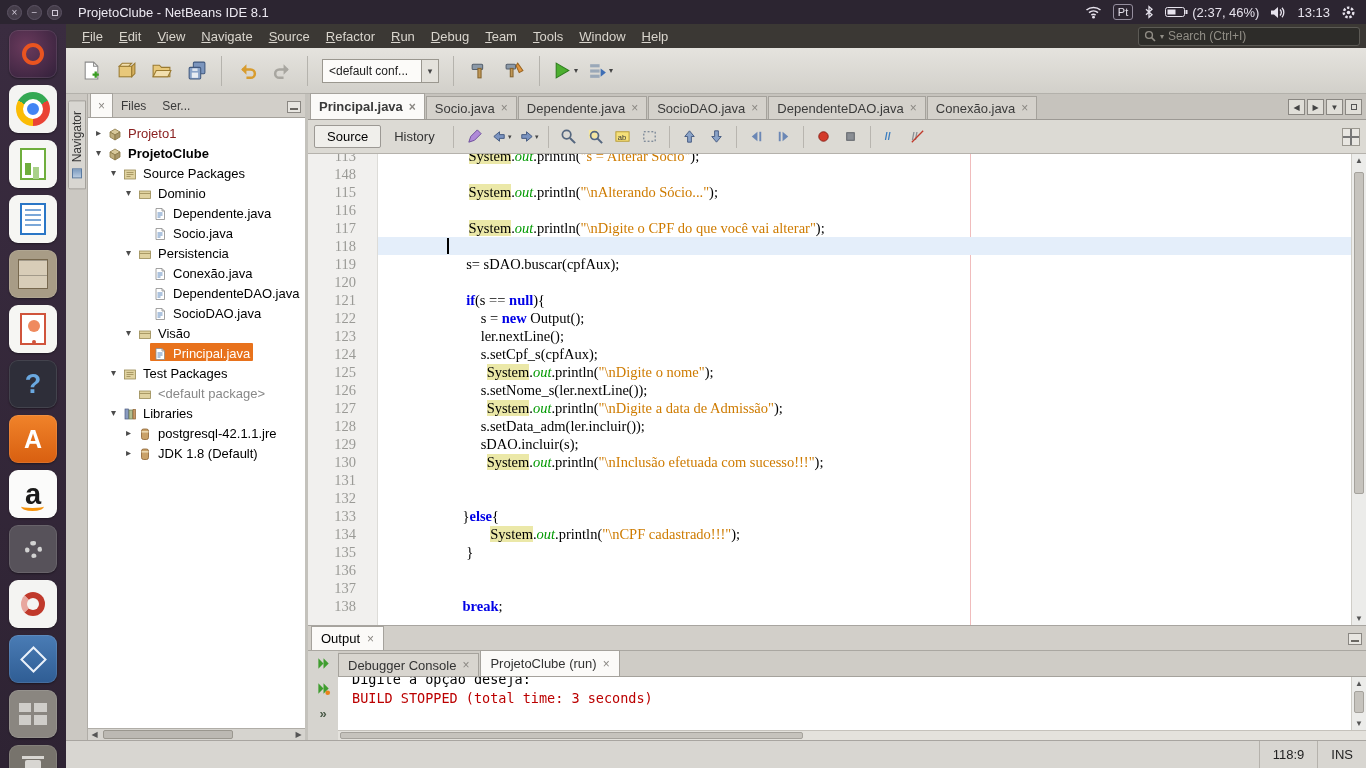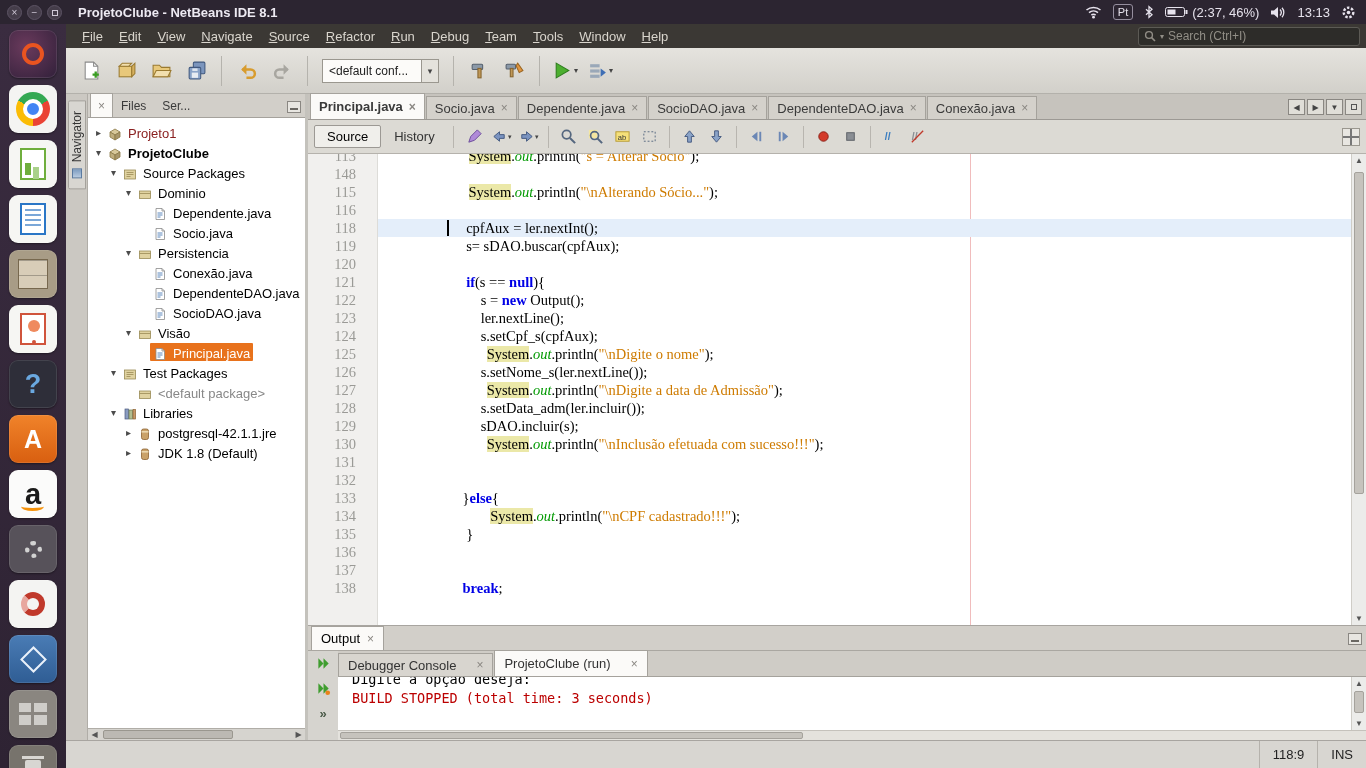--- a/index.html
+++ b/index.html
@@ -7,21 +7,21 @@
     font-family:"Liberation Sans","DejaVu Sans",sans-serif; }
   button { font-family:inherit; cursor:default; }
 
   
   #topbar { position:absolute; left:0; top:0; width:1366px; height:24px;
     background:#2c2531; color:#e6e2ec; display:flex; align-items:center; z-index:50; }
   .winctl { display:flex; gap:5px; margin-left:7px; }
   .wbtn { width:15px; height:15px; border-radius:50%; background:#453d4a; border:1px solid #5c5364;
     color:#cfc8d6; font-size:10px; line-height:13px; text-align:center; }
   .wbox { display:inline-block; width:6px; height:6px; border:1px solid #cfc8d6; margin-top:3px; }
-  #topbar .title { margin-left:16px; font-weight:bold; font-size:13px; color:#edeaf2; }
+  #topbar .title { margin-left:16px; font-weight:normal; font-size:13px; color:#edeaf2; }
   .indicators { margin-left:auto; display:flex; align-items:center; gap:11px; padding-right:10px; font-size:13px; }
   .ind { display:flex; align-items:center; gap:4px; }
   .kbd { border:1px solid #958e9e; border-radius:3px; padding:0 4px; font-size:11px; height:16px; line-height:14px; }
 
   
   #launcher { position:absolute; left:0; top:24px; width:66px; height:744px;
     background:linear-gradient(#3a2c40,#2e2333); z-index:40; }
   .tile { position:absolute; left:9px; width:48px; height:48px; border-radius:9px;
     display:flex; align-items:center; justify-content:center;
     box-shadow:inset 0 0 0 1px rgba(255,255,255,.10), 0 1px 2px rgba(0,0,0,.4); }
@@ -185,21 +185,21 @@
     padding:0 9px; display:flex; align-items:center; gap:7px; font-size:13px; }
   .outbody { flex:1; display:flex; min-height:0; }
   .outtools { width:30px; background:#d6d4cf; display:flex; flex-direction:column;
     align-items:center; padding-top:3px; gap:7px; flex:none; }
   .obtn { width:20px; height:18px; border:none; background:transparent;
     display:flex; align-items:center; justify-content:center; font-size:13px; color:#4a5a48; font-weight:bold; }
   .obtn svg { width:15px; height:15px; }
   .outright { flex:1; display:flex; flex-direction:column; position:relative; min-width:0; }
   .outtabs { height:26px; background:#cfccc6; border-bottom:1px solid #a5a29c;
     display:flex; align-items:flex-end; flex:none; }
-  .outtabs .tab { height:23px; display:flex; align-items:center; gap:20px; padding:0 9px;
+  .outtabs .tab { height:23px; display:flex; align-items:center; gap:6px; padding:0 9px;
     font-size:13px; color:#333; background:#d8d5cf; border:1px solid #a5a29c; border-bottom:none; margin-right:1px;margin-top:44px; }
   .outtabs .tab.active { background:#fbfaf8; height:26px; }
   .console { flex:1; background:#fff; overflow:hidden; padding-left:14px;
     font-family:"DejaVu Sans Mono","Liberation Mono",monospace; font-size:13.5px; line-height:19px; }
   .console-inner { margin-top:-7px; }
   .oline { white-space:pre; color:#000; }
   .oline.err { color:#bb0000; }
   .oscroll { position:absolute; right:0; top:26px; bottom:10px; width:15px; background:#ececea;
     border-left:1px solid #cfcdc7; font-size:8px; color:#555; text-align:center; }
   .oscroll .thumb { position:absolute; left:2px; right:2px; top:14px; height:22px;
@@ -869,23 +869,27 @@
                 <span class="ct"></span>
               </div>
               <div class="cl">
                 <span class="ln">115</span>
                 <span class="ct"><span>                    </span><span class="occ">System</span><span>.</span><span class="fld">out</span><span>.println(</span><span class="str">"\nAlterando Sócio..."</span><span>);</span></span>
               </div>
               <div class="cl">
                 <span class="ln">116</span>
                 <span class="ct"></span>
               </div>
+              <div class="cl">
+                <span class="ln">117</span>
+                <span class="ct"><span>                    </span><span class="occ">System</span><span>.</span><span class="fld">out</span><span>.println(</span><span class="str">"\nDigite o CPF do que você vai alterar"</span><span>);</span></span>
+              </div>
               <div class="cl cur">
                 <span class="ln">118</span>
-                <span class="ct"><span>                     cpfAux = ler.nextInt();</span><span class="caret"></span></span>
+                <span class="ct"><span class="caret"></span></span>
               </div>
               <div class="cl">
                 <span class="ln">119</span>
                 <span class="ct"><span>                     s= sDAO.buscar(cpfAux);</span></span>
               </div>
               <div class="cl">
                 <span class="ln">120</span>
                 <span class="ct"></span>
               </div>
               <div class="cl">

